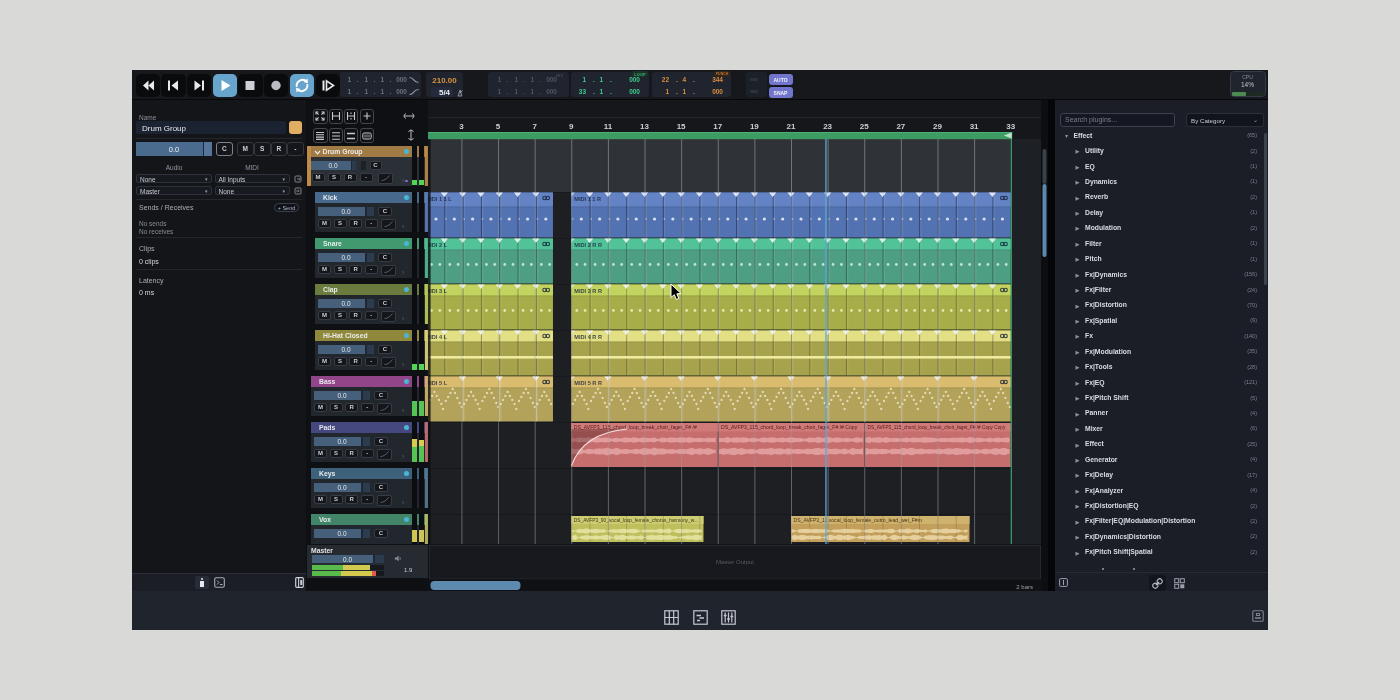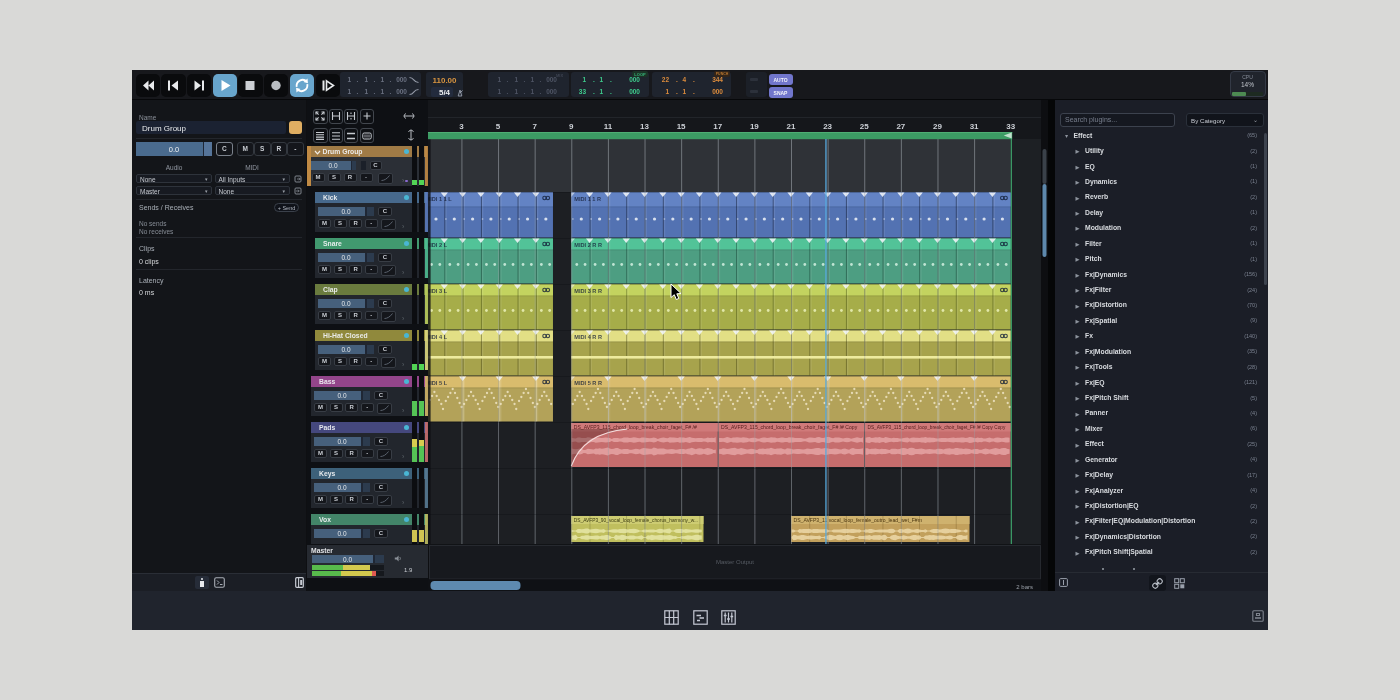--- a/index.html
+++ b/index.html
@@ -59,21 +59,21 @@
       <span style="position:absolute;left:46.5px;top:0;color:#6a7080;white-space:nowrap;">.</span>
       <span style="position:absolute;left:64px;top:0;color:#6a7080;transform:translateX(-100%);white-space:nowrap;">000</span>
     </div>
 <svg class="abs" style="left:277px;top:6px" width="10" height="8" viewBox="0 0 10 8">
       <path d="M0.5 1.5 C5.5 1.5 4 6.5 9.5 6.5" stroke="#959ba8" stroke-width="1.1" fill="none"></path>
     </svg>
 <svg class="abs" style="left:277px;top:18px" width="10" height="8" viewBox="0 0 10 8">
       <path d="M0.5 6.5 C5.5 6.5 4 1.5 9.5 1.5" stroke="#959ba8" stroke-width="1.1" fill="none"></path>
     </svg>
 <div class="abs" style="left:294px;top:1.5px;width:37px;height:25.5px;background:#1f242e;border-radius:3px;"></div>
-<div class="abs" style="left:294px;top:5.5px;width:37px;text-align:center;color:#d89440;font-size:8px;font-weight:bold;">110.00</div>
+<div class="abs" style="left:294px;top:5.5px;width:37px;text-align:center;color:#d89440;font-size:8px;font-weight:bold;">210.00</div>
 <div class="abs" style="left:299px;top:17px;width:22px;height:9.5px;background:#232b3d;border-radius:2px;"></div>
 <div class="abs" style="left:294px;top:18px;width:37px;text-align:center;color:#eceef0;font-size:8px;font-weight:bold;">5/4</div>
 <svg class="abs" style="left:324px;top:18.5px" width="8" height="8" viewBox="0 0 8 8">
       <path d="M2.2 7 L4 1 L5.8 7 Z M4 4 L6.5 1.5" stroke="#9aa0ae" stroke-width="0.9" fill="none"></path>
     </svg>
 <div class="abs" style="left:356px;top:1.5px;width:80.5px;height:25.5px;background:#1f242e;border-radius:3px;"></div>
 <div class="abs" style="left:359px;top:6.299999999999997px;width:200px;height:8px;font-size:6.5px;font-weight:bold;letter-spacing:0;position:absolute;">
       <span style="position:absolute;left:10px;top:0;color:#4e5464;transform:translateX(-100%);white-space:nowrap;">1</span>
       <span style="position:absolute;left:15.5px;top:0;color:#4e5464;white-space:nowrap;">.</span>
       <span style="position:absolute;left:27px;top:0;color:#4e5464;transform:translateX(-100%);white-space:nowrap;">1</span>

